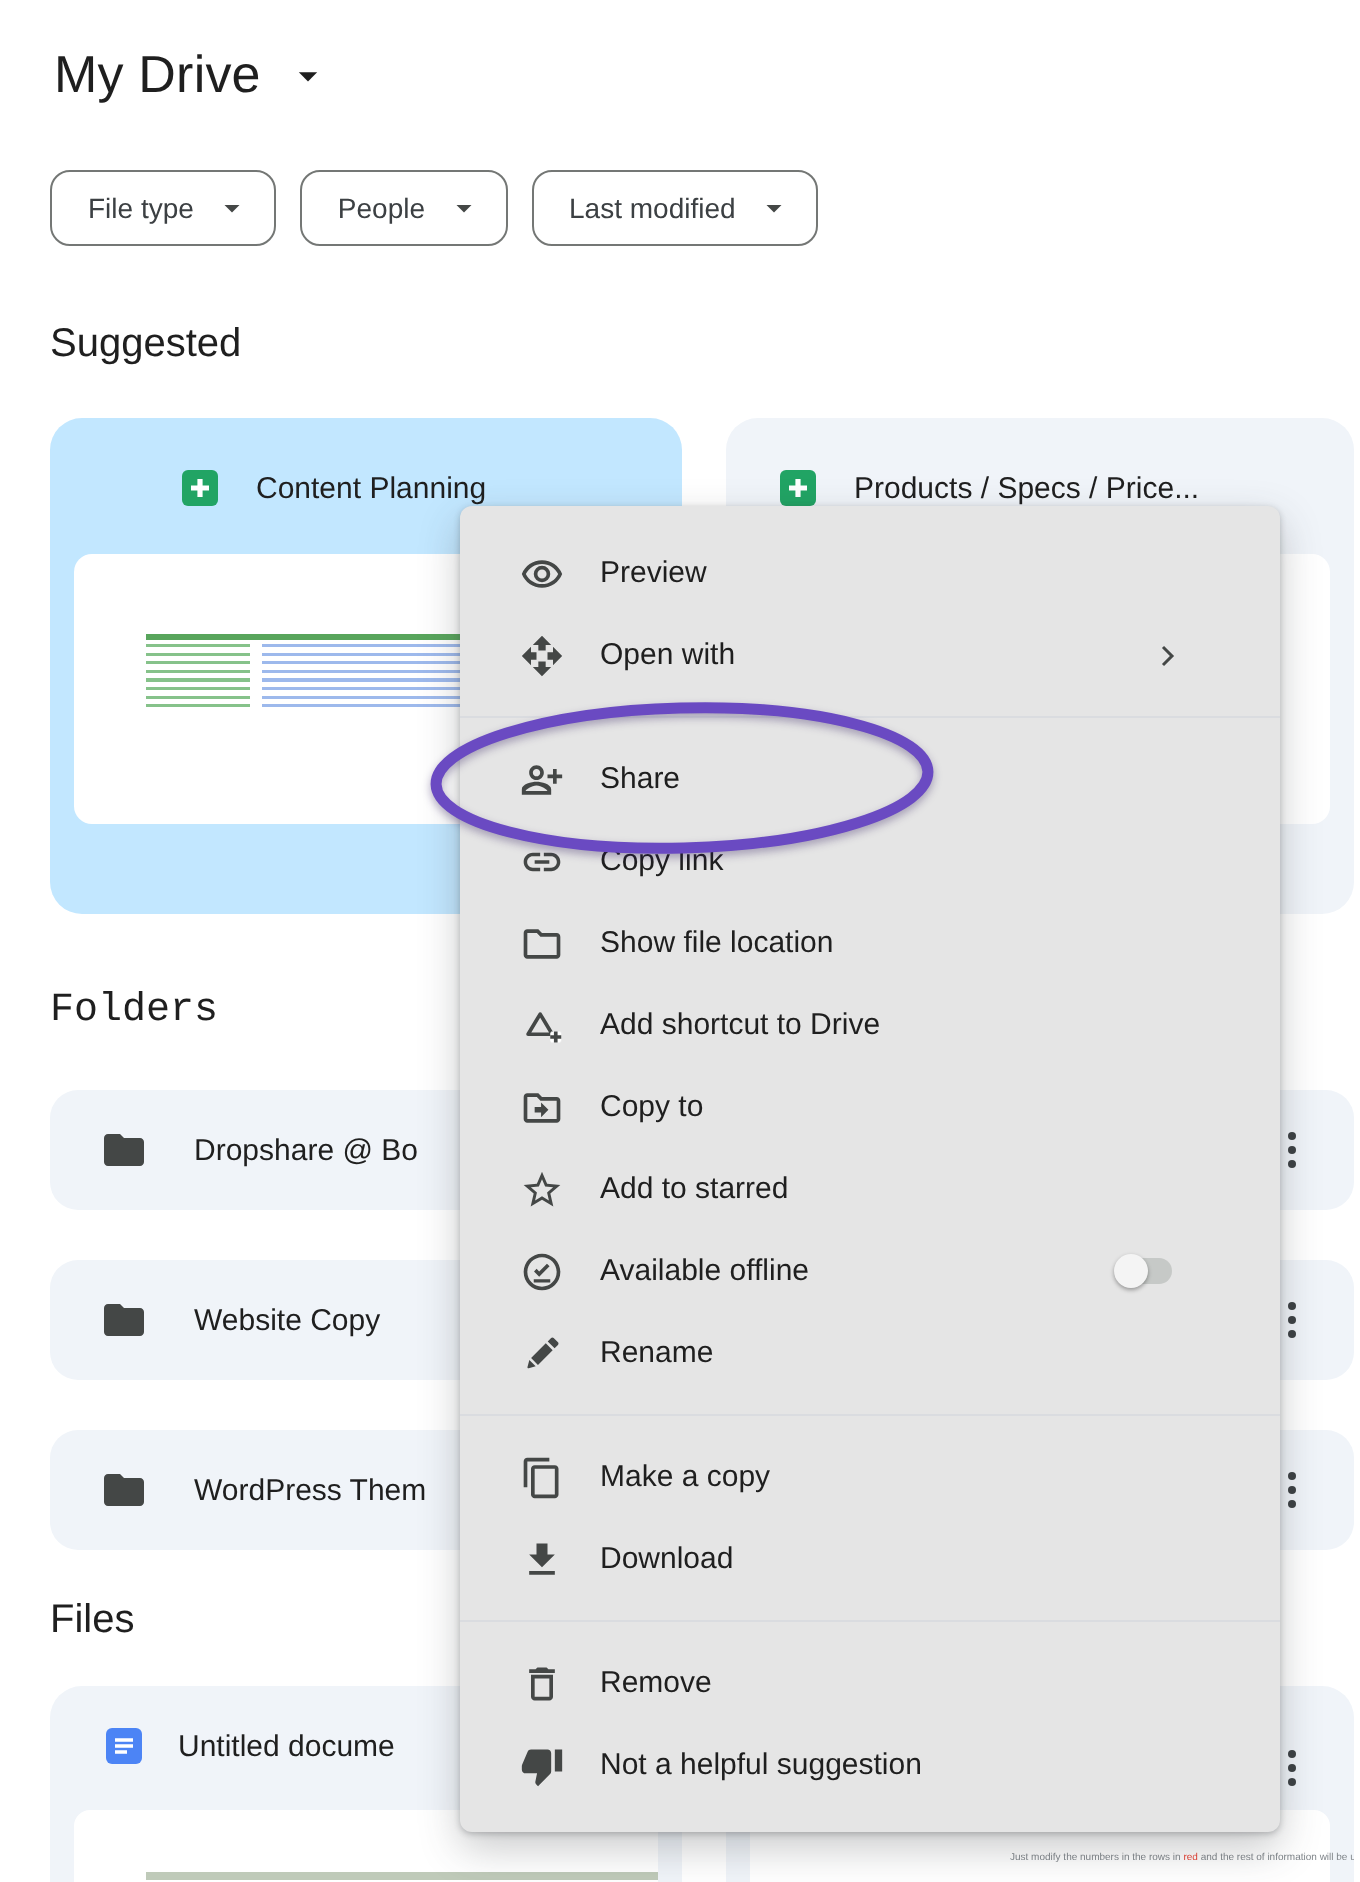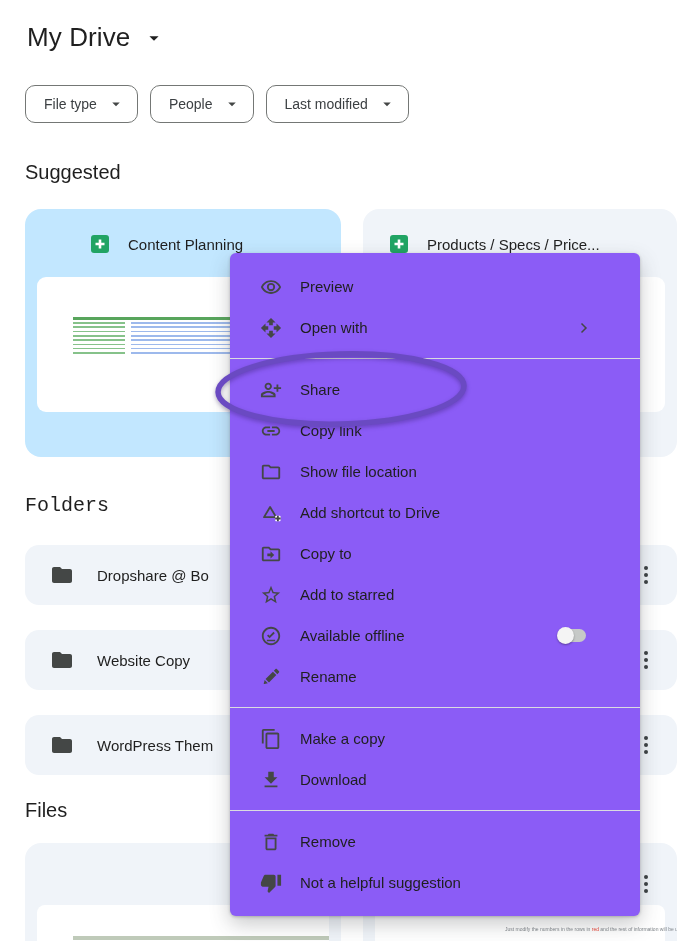--- a/index.html
+++ b/index.html
@@ -55,21 +55,21 @@
   
   .file-card { border-radius:16px; background:#f0f4f9; overflow:hidden; }
   .file-card-header { display:flex; align-items:center; padding:20px 20px 0 27px; gap:17px; }
   .file-thumb { position:absolute; left:12px; right:12px; top:62px; height:70px; background:#fff; border-radius:8px 8px 0 0; }
   .doc-edge-bar { position:absolute; left:36px; top:31px; width:256px; height:4px; background:#aab8a2; opacity:.75; }
   .tiny-line { padding:21px 6px 0 130px; font-size:5px; line-height:6px; color:#80868b; white-space:nowrap; }
   .tiny-red { color:#e94235; }
 
   
   .menu {
-    left:230px; top:253px; width:410px; background:#8b5cf6; border-radius:6px; z-index:10;
+    left:230px; top:253px; width:410px; background:#e5e5e5; border-radius:6px; z-index:10;
     box-shadow:0 1px 3px rgba(60,64,67,.3), 0 8px 20px rgba(60,64,67,.28);
     padding:13px 0;
   }
   .menu-item { height:41px; display:flex; align-items:center; padding-left:30px; gap:18px; cursor:pointer; }
   .mi-icon { width:22px; height:22px; flex:0 0 auto; display:flex; align-items:center; justify-content:center; }
   .mi-label { font-size:15px; color:#1f1f1f; }
   .mi-chevron { margin-left:auto; margin-right:48px; display:flex; }
   .menu-sep { border-top:1px solid #dadce0; margin:10px 0; }
 
   
@@ -198,20 +198,29 @@
   <span class="kebab">
       <i></i>
       <i></i>
       <i></i>
     </span>
 </div>
 
 <div class="abs section-heading" style="left:25px; top:799px;">Files</div>
 
 <div class="abs file-card" style="left:25px; top:843px; width:316px; height:120px;">
+  <div class="file-card-header">
+    <span>
+      <svg width="20" height="20" viewBox="0 0 20 20">
+          <rect x="1" y="1" width="18" height="18" rx="3" fill="#4c84f5"></rect>
+          <path d="M5.5 7h9M5.5 10h9M5.5 13h6" stroke="#fff" stroke-width="1.8"></path>
+        </svg>
+    </span>
+    <span class="card-title">Untitled docume</span>
+  </div>
   <div class="file-thumb">
     <div class="doc-edge-bar"></div>
   </div>
 </div>
 
 <div class="abs file-card" style="left:363px; top:843px; width:314px; height:120px;">
   <span class="kebab" style="top:30px; transform:none;">
       <i></i>
       <i></i>
       <i></i>

